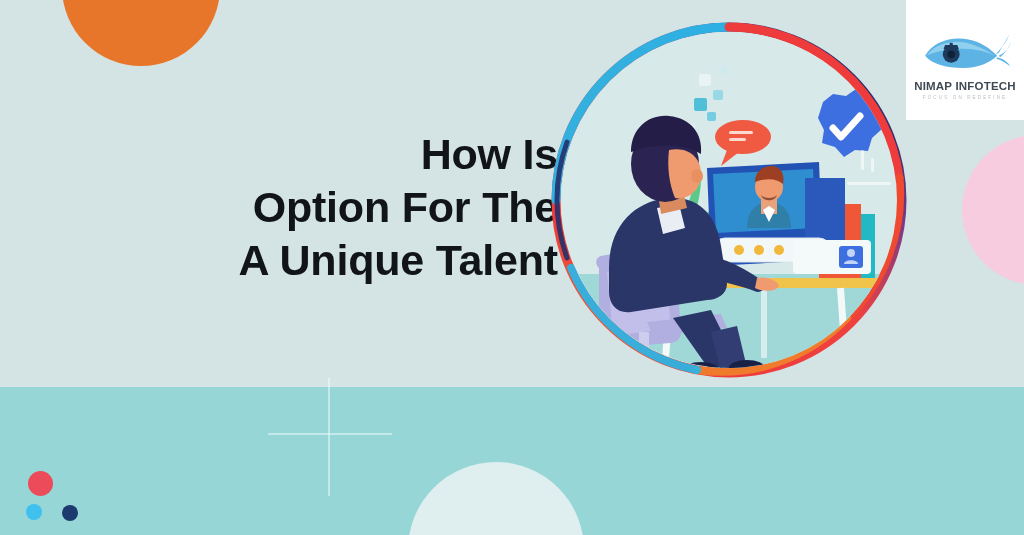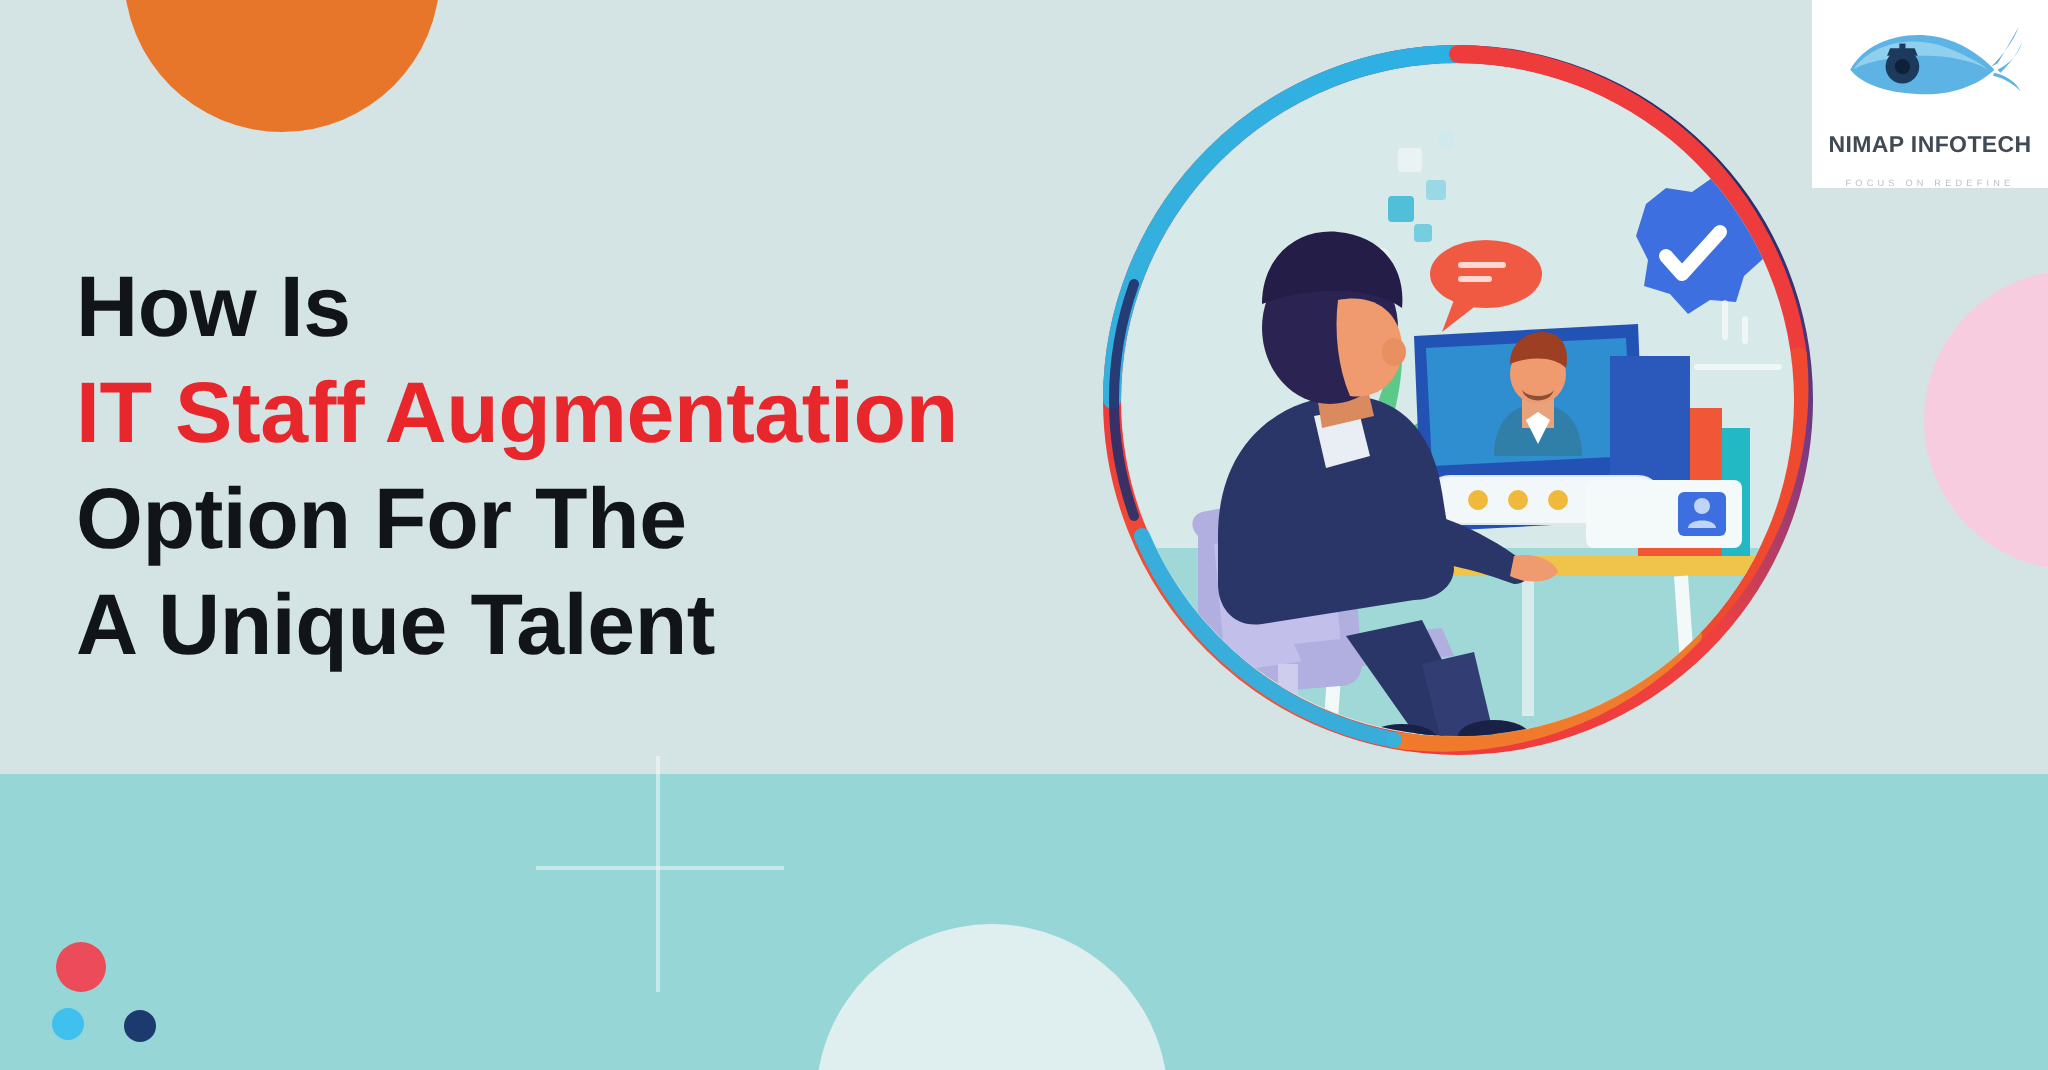--- a/index.html
+++ b/index.html
@@ -69,30 +69,30 @@
 
   
   .headline {
     position:absolute; left:38px; top:128px;
     width:520px;
     font-size:43px; line-height:53px;
     font-weight:bold;
     color:#111418;
     letter-spacing:-0.2px;
   }
-  .headline .ln { display:block; white-space:nowrap; }
+  .headline .ln { display:block; white-space:nowrap;text-align:right; }
   .headline .accent { color:#e8272c; }
 
   
   .logo-panel {
     position:absolute; left:906px; top:0;
-    width:118px; height:94px;
+    width:118px; height:120px;
     background:#ffffff;
     display:flex; flex-direction:column;
-    align-items:center; justify-content:space-between;
+    align-items:center; justify-content:center;
     padding-top:6px;
   }
   .logo-mark { width:92px; height:50px; display:block; }
   .logo-name {
     font-size:11.5px; font-weight:bold; color:#3f4a55;
     letter-spacing:0.2px; margin-top:3px; white-space:nowrap;
   }
   .logo-tagline {
     font-size:4.6px; color:#b9c2c8; letter-spacing:2.1px;
     margin-top:3px; white-space:nowrap;
@@ -128,21 +128,20 @@
     <i class="h"></i>
       <i class="v"></i>
   </div>
 
   <div class="dot-red"></div>
   <div class="dot-cyan"></div>
   <div class="dot-navy"></div>
 
   <div class="headline">
     <span class="ln">How Is</span>
-    <span class="ln accent">IT Staff Augmentation</span>
     <span class="ln">Option For The</span>
     <span class="ln">A Unique Talent</span>
   </div>
 
   <div class="circle-wrap">
 
     <svg class="ring-svg" viewBox="0 0 364 364">
       <defs>
         <linearGradient id="ringGrad" x1="0" y1="1" x2="1" y2="0">
           <stop offset="0%" stop-color="#f0802a"></stop>

